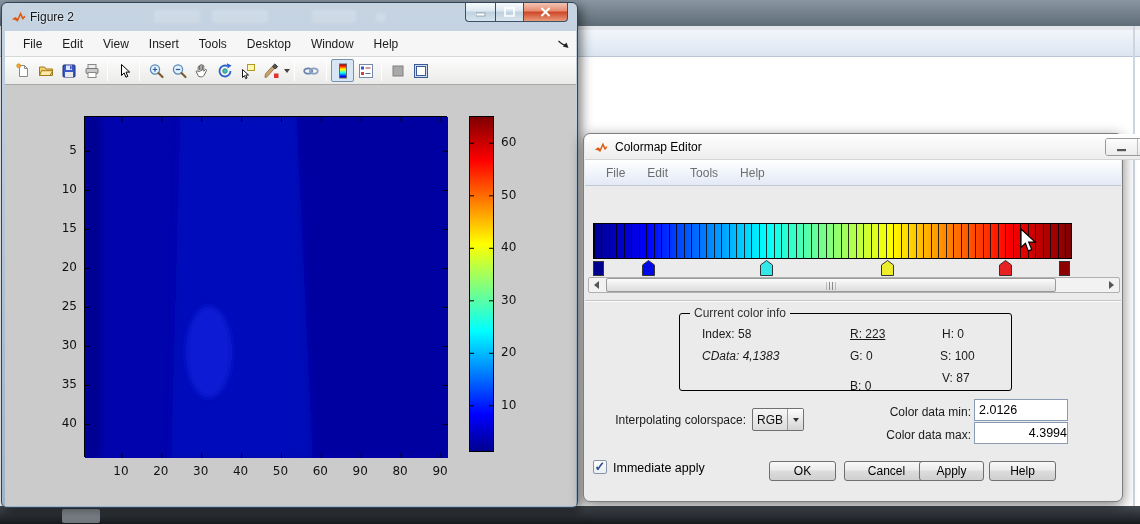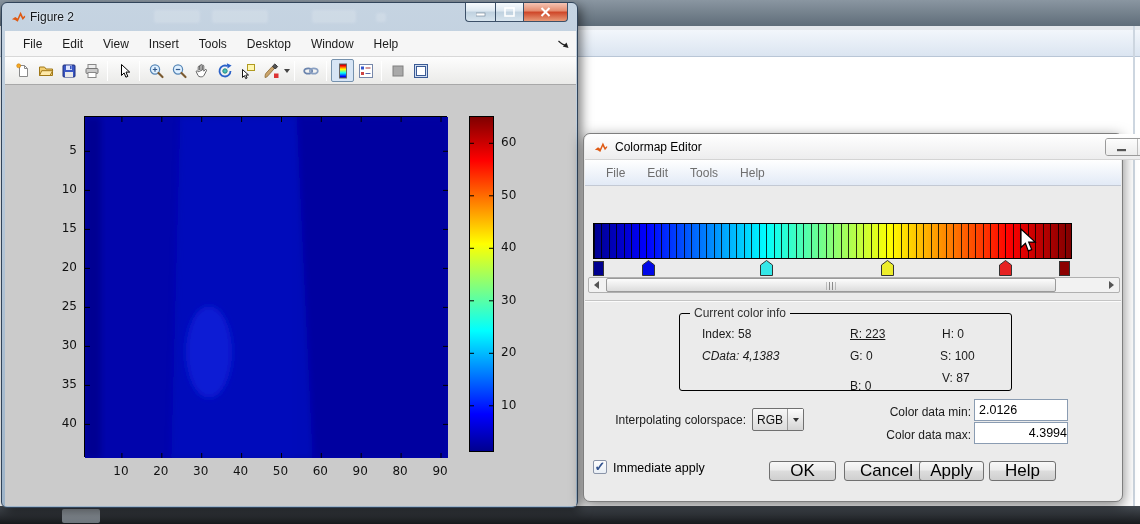--- a/index.html
+++ b/index.html
@@ -118,21 +118,21 @@
   .tfield { position:absolute; width:94px; height:22px; border:1px solid #8a9cb2; background:#fff;
             font-family:"Liberation Sans",sans-serif; font-size:12.5px; color:#000; padding-left:4px; }
 
   .chk { position:absolute; left:9px; top:326px; width:14px; height:14px; border:1px solid #8a94a8; border-radius:2px;
          background:linear-gradient(#fefefe,#e8eef5); color:#33538f; font-size:13px; font-weight:bold;
          line-height:12px; text-align:center; }
   .chk-label { position:absolute; left:29px; top:327px; font-size:12.5px; color:#000; }
 
   .btn { position:absolute; top:327px; height:20px; border:1px solid #707070; border-radius:3px;
          background:linear-gradient(#f8f8f8,#ebebeb 45%,#dddddd 50%,#cfcfcf);
-         font-size:17px; color:#000; text-align:center; line-height:18px; }
+         font-size:12px; color:#000; text-align:center; line-height:18px; }
 
   
   .cursor { position:absolute; left:1020px; top:228px; z-index:30; }
 </style>
 </head>
 <body>
 
 <div class="bg-title"></div>
 <div class="bg-sep"></div>
 <div class="bg-toolbar"></div>

